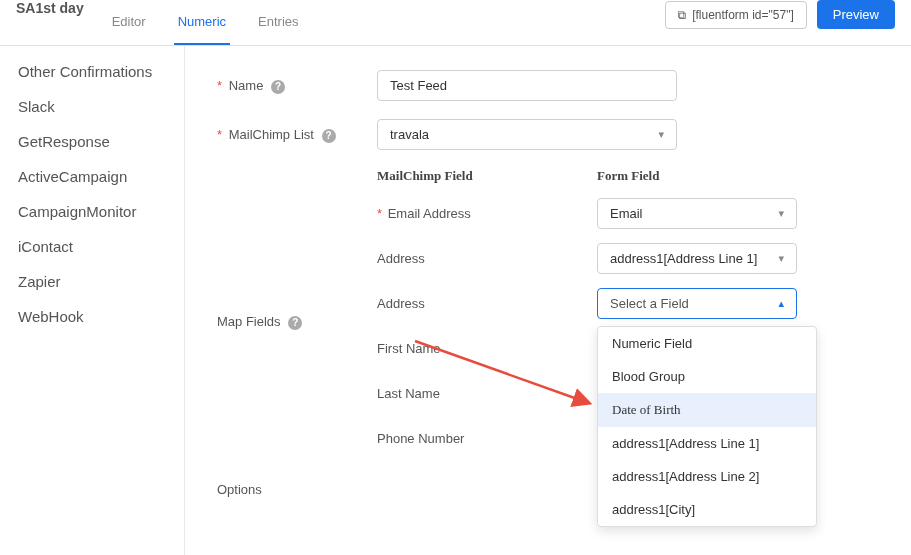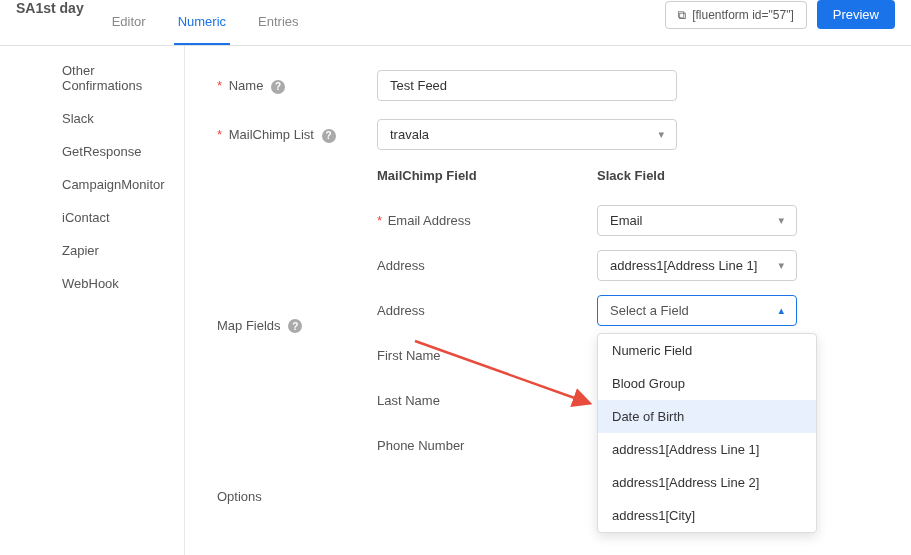--- a/index.html
+++ b/index.html
@@ -22,21 +22,21 @@
       background: #1a73e8; color: #fff; border: none; border-radius: 4px;
       padding: 7px 16px; font-size: 13px; font-weight: 500; cursor: pointer;
     }
 
     
     .layout { display: flex; height: calc(555px - 46px); }
 
     
     .sidebar { width: 185px; background: #fff; border-right: 1px solid #e8e8e8; padding: 8px 0; overflow-y: auto; }
     .sidebar-item {
-      padding: 9px 18px; font-size: 13px; color: #555; cursor: pointer; margin-left: 44px;
+      padding: 9px 18px; font-size: 15px; color: #555; cursor: pointer;
     }
     .sidebar-item.active { background: #f0f4ff; color: #1a73e8; font-weight: 600; }
 
     
     .main { flex: 1; overflow-y: auto; padding: 24px 32px; background: #fff; position: relative; }
 
     
     .form-row { display: flex; align-items: flex-start; margin-bottom: 18px; }
     .form-label { width: 160px; font-size: 13px; color: #555; padding-top: 8px; flex-shrink: 0; }
     .form-label .required { color: #e74c3c; margin-right: 3px; }
@@ -67,21 +67,21 @@
 
     
     .dropdown-menu {
       position: absolute; top: 38px; left: 0; width: 220px;
       background: #fff; border: 1px solid #ddd; border-radius: 4px;
       box-shadow: 0 4px 12px rgba(0,0,0,0.12); z-index: 100;
     }
     .dropdown-item {
       padding: 9px 14px; font-size: 13px; color: #333; cursor: pointer;
     }
-    .dropdown-item.highlighted { background: #f0f4ff; }
+    .dropdown-item.highlighted { background: #f0f4ff; font-family: Liberation Serif, serif; }
 
     
     .options-row { display: flex; flex-direction: column; gap: 10px; }
     .checkbox-row { display: flex; align-items: center; gap: 8px; font-size: 13px; color: #555; }
     .checkbox-row input[type=checkbox] { width: 14px; height: 14px; }
 
     
     .arrow-container {
       position: absolute; top: 0; left: 0; width: 100%; height: 100%; pointer-events: none;
     }
@@ -112,20 +112,21 @@
     <button class="preview-btn">Preview</button>
   </div>
 </div>
 
 <div class="layout">
 
   <div class="sidebar">
     <div class="sidebar-item">Other Confirmations</div>
     <div class="sidebar-item">Slack</div>
     <div class="sidebar-item">GetResponse</div>
+    <div class="sidebar-item">ActiveCampaign</div>
     <div class="sidebar-item">CampaignMonitor</div>
     <div class="sidebar-item">iContact</div>
     <div class="sidebar-item">Zapier</div>
     <div class="sidebar-item">WebHook</div>
   </div>
 
   <div class="main" style="position:relative;">
 
     <div class="form-row">
       <div class="form-label">
@@ -152,26 +153,26 @@
       </div>
     </div>
 
     <div class="form-row map-fields-row">
       <div class="form-label">
         <span>Map Fields</span>
         <span class="info-icon">?</span>
       </div>
       <div style="flex:1;">
 
-        <div style="display:flex; gap:20px; margin-bottom:22px;">
+        <div style="display:flex; gap:20px; margin-bottom:14px;font-family:Liberation Serif, serif;">
           <div style="width:200px;">
             <span style="font-weight:600; font-size:13px; color:#444;">MailChimp Field</span>
           </div>
           <div>
-            <span style="font-weight:600; font-size:13px; color:#444;">Slack Field</span>
+            <span style="font-weight:600; font-size:13px; color:#444;">Form Field</span>
           </div>
         </div>
 
         <div class="map-row">
           <div class="map-left">
             <span class="required">*</span>
             <span>Email Address</span>
           </div>
           <div class="map-right">
             <div class="field-select has-value">

